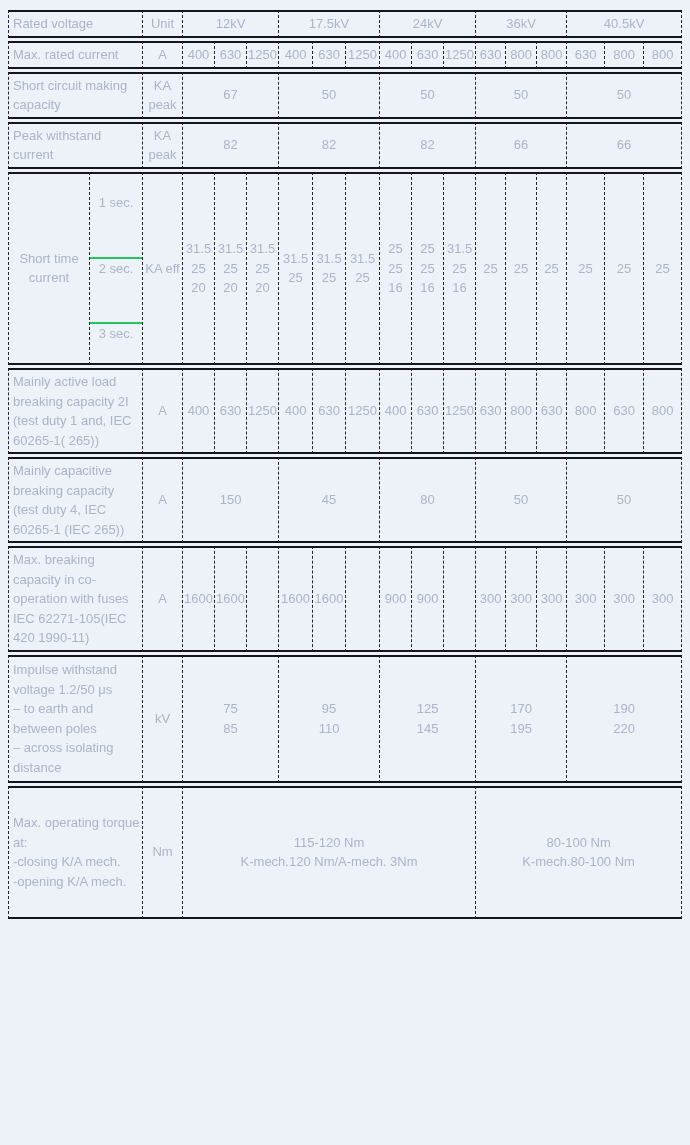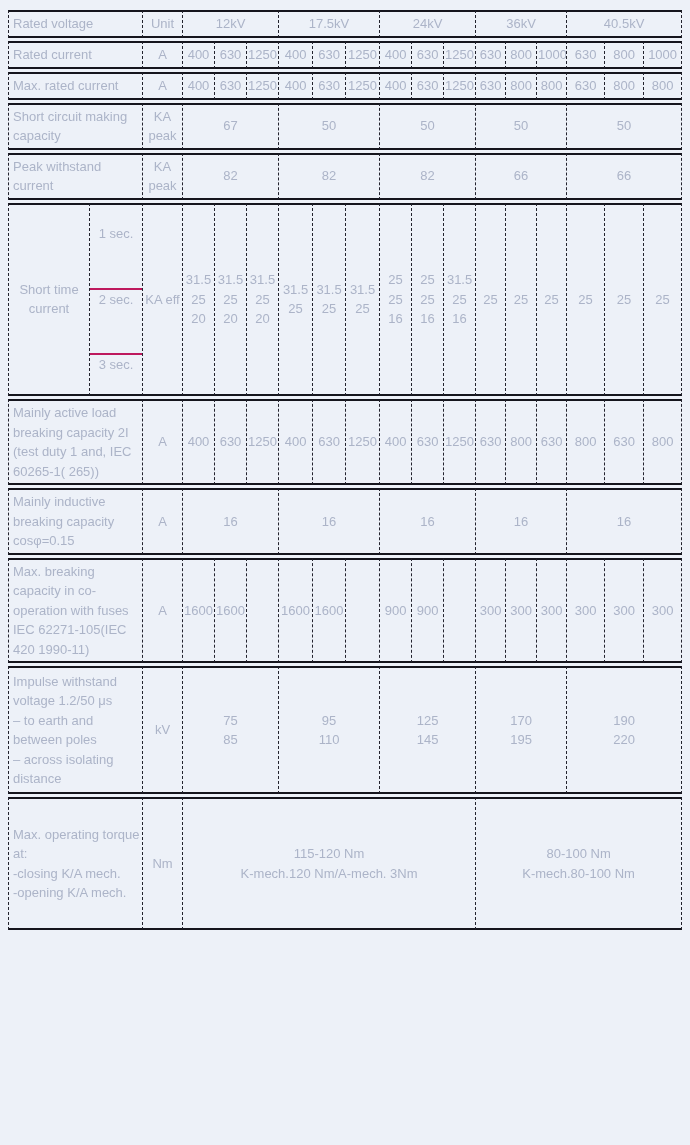--- a/index.html
+++ b/index.html
@@ -28,21 +28,21 @@
     padding:2px 1px;
     white-space:pre-line;
     overflow:hidden;
   }
   td:last-child{border-right:1px dashed #23232e;}
   td.lbl{text-align:left;padding-left:4px;padding-right:2px;}
   td.ctr{}
   td.subsec{padding:0;}
   .secs{display:flex;flex-direction:column;height:100%;min-height:118px;gap:44px;}
   .secs>div{flex:1;display:flex;align-items:center;justify-content:center;}
-  .secs>div+div{border-top:2px solid #be185d;}
+  .secs>div+div{border-top:2px solid #22c55e;}
 </style>
 </head>
 <body>
 
 <table class="spec">
 <colgroup>
   <col style="width:81px">
       <col style="width:53px">
       <col style="width:40px">
   <col style="width:32px">
@@ -66,39 +66,20 @@
       <tr style="height:28px">
   <td colspan="2" class="lbl">Rated voltage</td>
   <td>Unit</td>
   <td colspan="3">12kV</td>
   <td colspan="3">17.5kV</td>
   <td colspan="3">24kV</td>
   <td colspan="3">36kV</td>
   <td colspan="3">40.5kV</td>
 </tr>
 
-<tr style="height:28px">
-  <td colspan="2" class="lbl">Rated current</td>
-  <td>A</td>
-  <td>400</td>
-  <td>630</td>
-  <td>1250</td>
-  <td>400</td>
-  <td>630</td>
-  <td>1250</td>
-  <td>400</td>
-  <td>630</td>
-  <td>1250</td>
-  <td>630</td>
-  <td>800</td>
-  <td>1000</td>
-  <td>630</td>
-  <td>800</td>
-  <td>1000</td>
-</tr>
 
 <tr style="height:26px">
   <td colspan="2" class="lbl">Max. rated current</td>
   <td>A</td>
   <td>400</td>
   <td>630</td>
   <td>1250</td>
   <td>400</td>
   <td>630</td>
   <td>1250</td>
@@ -190,30 +171,30 @@
   <td>630</td>
   <td>1250</td>
   <td>630</td>
   <td>800</td>
   <td>630</td>
   <td>800</td>
   <td>630</td>
   <td>800</td>
 </tr>
 
-
-<tr style="height:55px">
-  <td colspan="2" class="lbl">Mainly inductive breaking capacity cosφ=0.15</td>
-  <td>A</td>
-  <td colspan="3">16</td>
-  <td colspan="3">16</td>
-  <td colspan="3">16</td>
-  <td colspan="3">16</td>
-  <td colspan="3">16</td>
-</tr>
+<tr style="height:81px">
+  <td colspan="2" class="lbl">Mainly capacitive breaking capacity (test duty 4, IEC 60265-1 (IEC 265))</td>
+  <td>A</td>
+  <td colspan="3">150</td>
+  <td colspan="3">45</td>
+  <td colspan="3">80</td>
+  <td colspan="3">50</td>
+  <td colspan="3">50</td>
+</tr>
+
 
 <tr style="height:75px">
   <td colspan="2" class="lbl">Max. breaking capacity in co-operation with fuses IEC 62271-105(IEC 420 1990-11)</td>
   <td>A</td>
   <td>1600</td>
   <td>1600</td>
   <td></td>
   <td>1600</td>
   <td>1600</td>
   <td></td>

